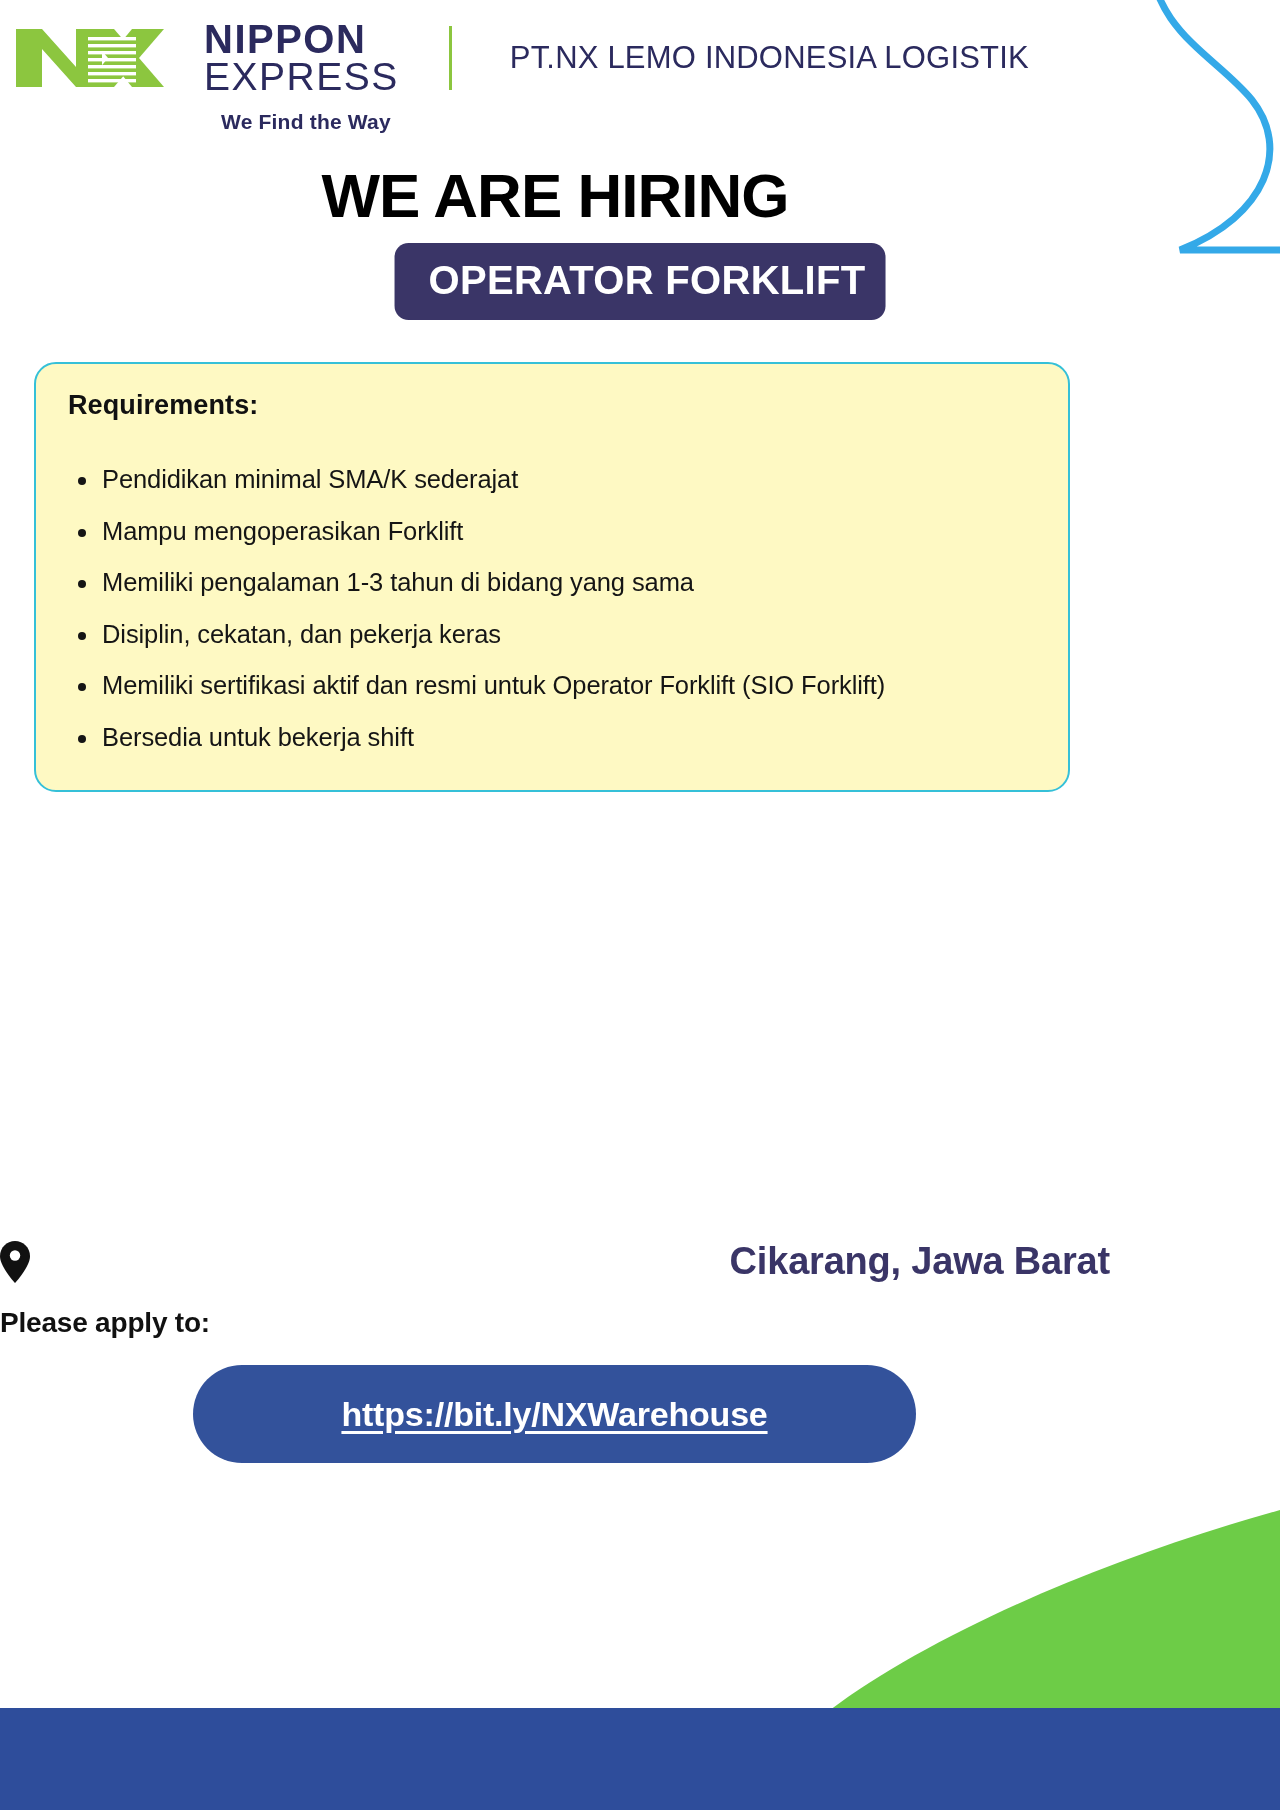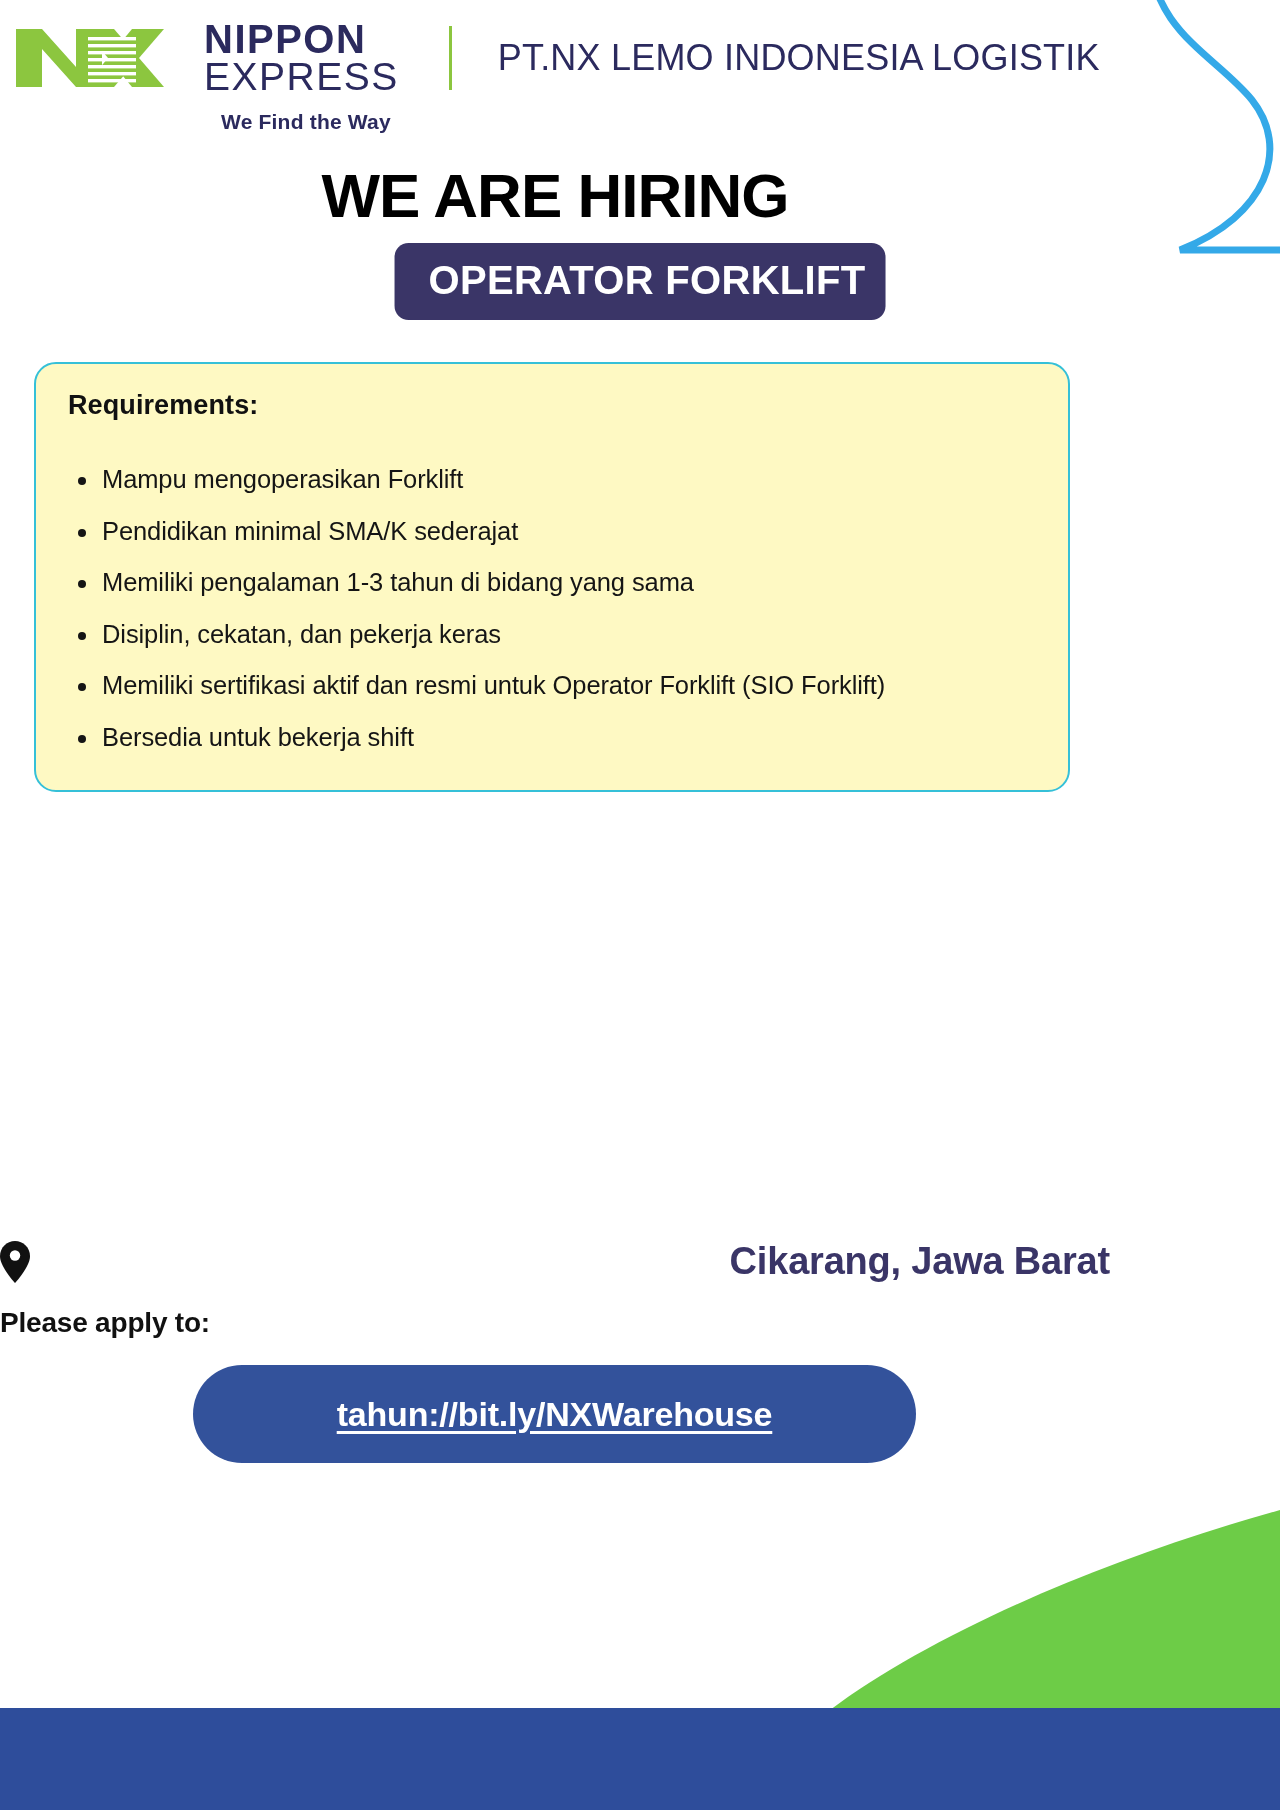--- a/index.html
+++ b/index.html
@@ -78,25 +78,26 @@
     color:#2b2a5e;
   }
   .ne-divider {
     width:3px;
     height:64px;
     background:#8cc63f;
     margin:0 26px 0 30px;
     flex:0 0 auto;
   }
   .entity-name {
-    font-size:36px;
+    font-size:31px;
     font-weight:400;
     letter-spacing:0.2px;
     color:#2b2a5e;
     white-space:nowrap;
+    margin-left:12px;
   }
   .tagline {
     margin-top:16px;
     margin-left:207px;
     font-size:21px;
     font-weight:bold;
     color:#2b2a5e;
     letter-spacing:0.2px;
   }
 
@@ -264,41 +265,41 @@
 
     <div class="tagline">We Find the Way</div>
   </div>
 
   <div class="hero-title">WE ARE HIRING</div>
   <div class="role-badge">OPERATOR FORKLIFT</div>
 
   <div class="req-card">
     <div class="req-heading">Requirements:</div>
     <ul class="req-list">
+      <li class="req-item">Pendidikan minimal SMA/K sederajat</li>
       <li class="req-item">Mampu mengoperasikan Forklift</li>
-      <li class="req-item">Pendidikan minimal SMA/K sederajat</li>
       <li class="req-item">Memiliki pengalaman 1-3 tahun di bidang yang sama</li>
       <li class="req-item">Disiplin, cekatan, dan pekerja keras</li>
       <li class="req-item">Memiliki sertifikasi aktif dan resmi untuk Operator Forklift (SIO Forklift)</li>
       <li class="req-item">Bersedia untuk bekerja shift</li>
     </ul>
   </div>
 
   <div class="location-row">
     <svg class="pin-icon" viewBox="0 0 30 42">
       <path d="M15 0 C6.7 0 0 6.7 0 15 C0 26 15 42 15 42 C15 42 30 26 30 15 C30 6.7 23.3 0 15 0 Z" fill="#111111"></path>
       <circle cx="15" cy="14.5" r="5.2" fill="#ffffff"></circle>
     </svg>
     <span class="location-text">Cikarang, Jawa Barat</span>
   </div>
 
   <div class="apply-label">Please apply to:</div>
 
   <div class="url-pill">
-    <span class="url-text">tahun://bit.ly/NXWarehouse</span>
+    <span class="url-text">https://bit.ly/NXWarehouse</span>
   </div>
 
   <svg class="deco-bottom" viewBox="0 0 1280 420" preserveAspectRatio="none">
     <path d="M1280 120 C 1100 170, 930 245, 830 320 L 1280 320 Z" fill="#6dcc47"></path>
     <rect x="0" y="318" width="1280" height="102" fill="#2e4d9b"></rect>
   </svg>
 
 </div>
 
 </body></html>

